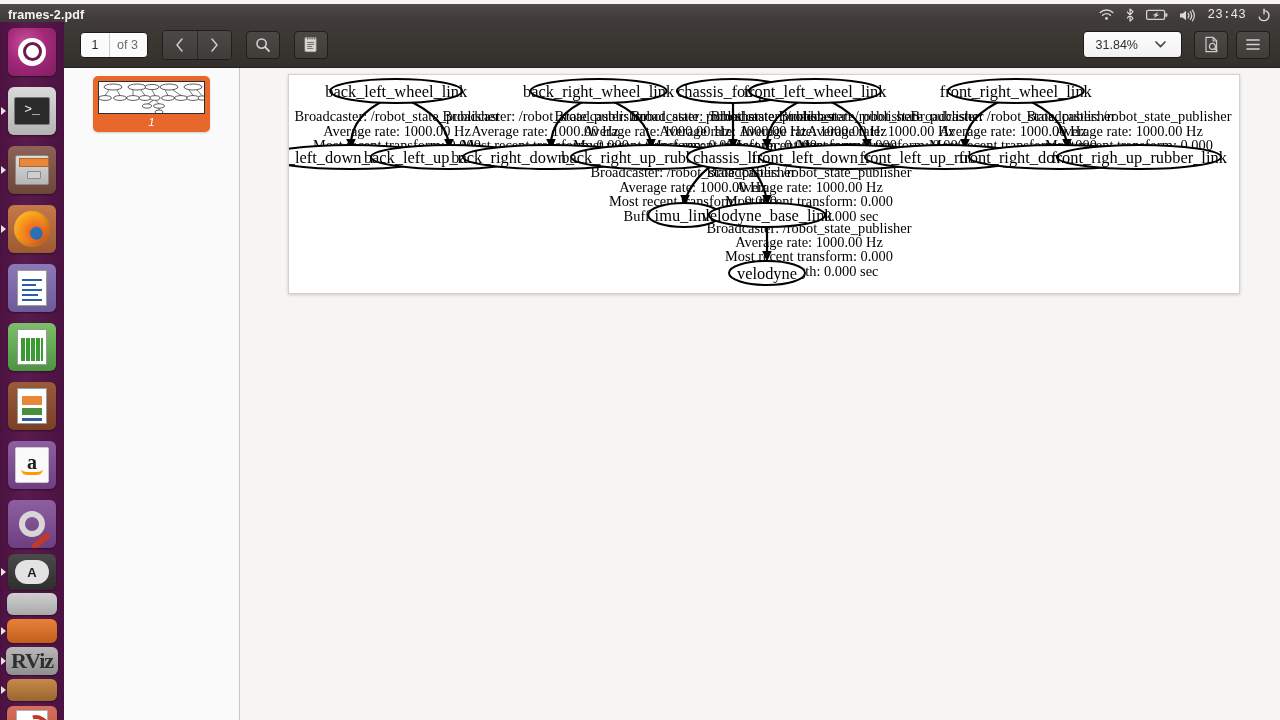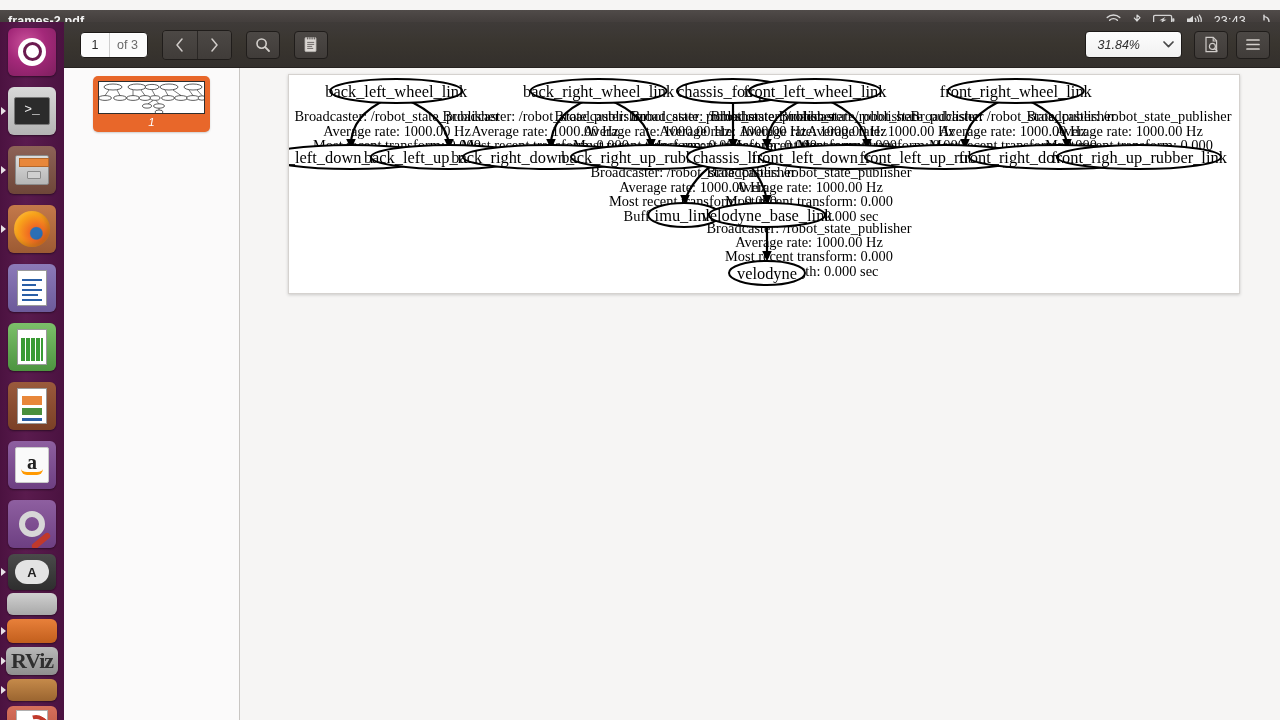--- a/index.html
+++ b/index.html
@@ -5,30 +5,30 @@
   * { margin:0; padding:0; box-sizing:border-box; }
   html,body { width:1280px; height:720px; overflow:hidden; }
   body {
     font-family:"Liberation Sans", sans-serif;
     background:#f6f5f4;
     -webkit-font-smoothing:antialiased;
   }
 
   
   #top-panel{
-    position:absolute; top:10px; left:0; width:1280px; height:22px;
+    position:absolute; top:4px; left:0; width:1280px; height:22px;
     background:linear-gradient(to bottom,#504b49 0%,#45403e 45%,#3c3835 100%);
     display:flex; align-items:center;
     color:#f2f2f2;
   }
   #panel-title{
     margin-left:8px; font-size:12.5px; font-weight:bold; color:#f4f4f4;
     letter-spacing:.1px; white-space:nowrap;
   }
-  #tray{ margin-left:auto; display:flex; align-items:flex-start; gap:11px; padding-right:9px; }
+  #tray{ margin-left:auto; display:flex; align-items:center; gap:11px; padding-right:9px;font-family:Liberation Mono, monospace; }
   .tray-ico{ display:flex; align-items:center; justify-content:center; opacity:.92; }
   #clock{ font-size:12.5px; color:#eaeaea; letter-spacing:.2px; }
 
   
   #launcher{
     position:absolute; top:22px; left:0; width:64px; height:698px;
     background:linear-gradient(to right,#4b1240 0%,#5a1b4e 40%,#4a1240 100%);
     overflow:hidden;
   }
   .launch-item{
@@ -144,25 +144,25 @@
     color:#cfcbc8; cursor:default;
   }
   .tb-btn + .tb-btn{ border-left:1px solid #2a2725; }
   .tb-single{
     width:34px; height:28px; display:flex; align-items:center; justify-content:center;
     background:linear-gradient(to bottom,#4c4845,#403c39);
     border:1px solid #201d1b; border-radius:4px; margin-left:14px; color:#d4d0cc;
   }
   #zoom-combo{
     margin-left:auto;
-    display:flex; align-items:center; gap:23px;
-    height:27px; padding:0 7px 0 12px;
+    display:flex; align-items:center; gap:17px;
+    height:27px; padding:0 15px 0 12px;
     background:linear-gradient(to bottom,#fdfdfd,#f1f1f1);
     border:1px solid #1d1a18; border-radius:4px;
-    font-size:12.5px; color:#2f2f2f;font-style:italic;
+    font-size:12.5px; color:#2f2f2f;
   }
   .right-btns{ display:flex; gap:8px; margin-left:12px; }
 
   
   #sidebar{
     position:absolute; top:68px; left:64px; width:176px; height:652px;
     background:#f2f1f0; border-right:1px solid #c9c6c3;
     display:flex; flex-direction:column;
   }
   #sidebar-header{

